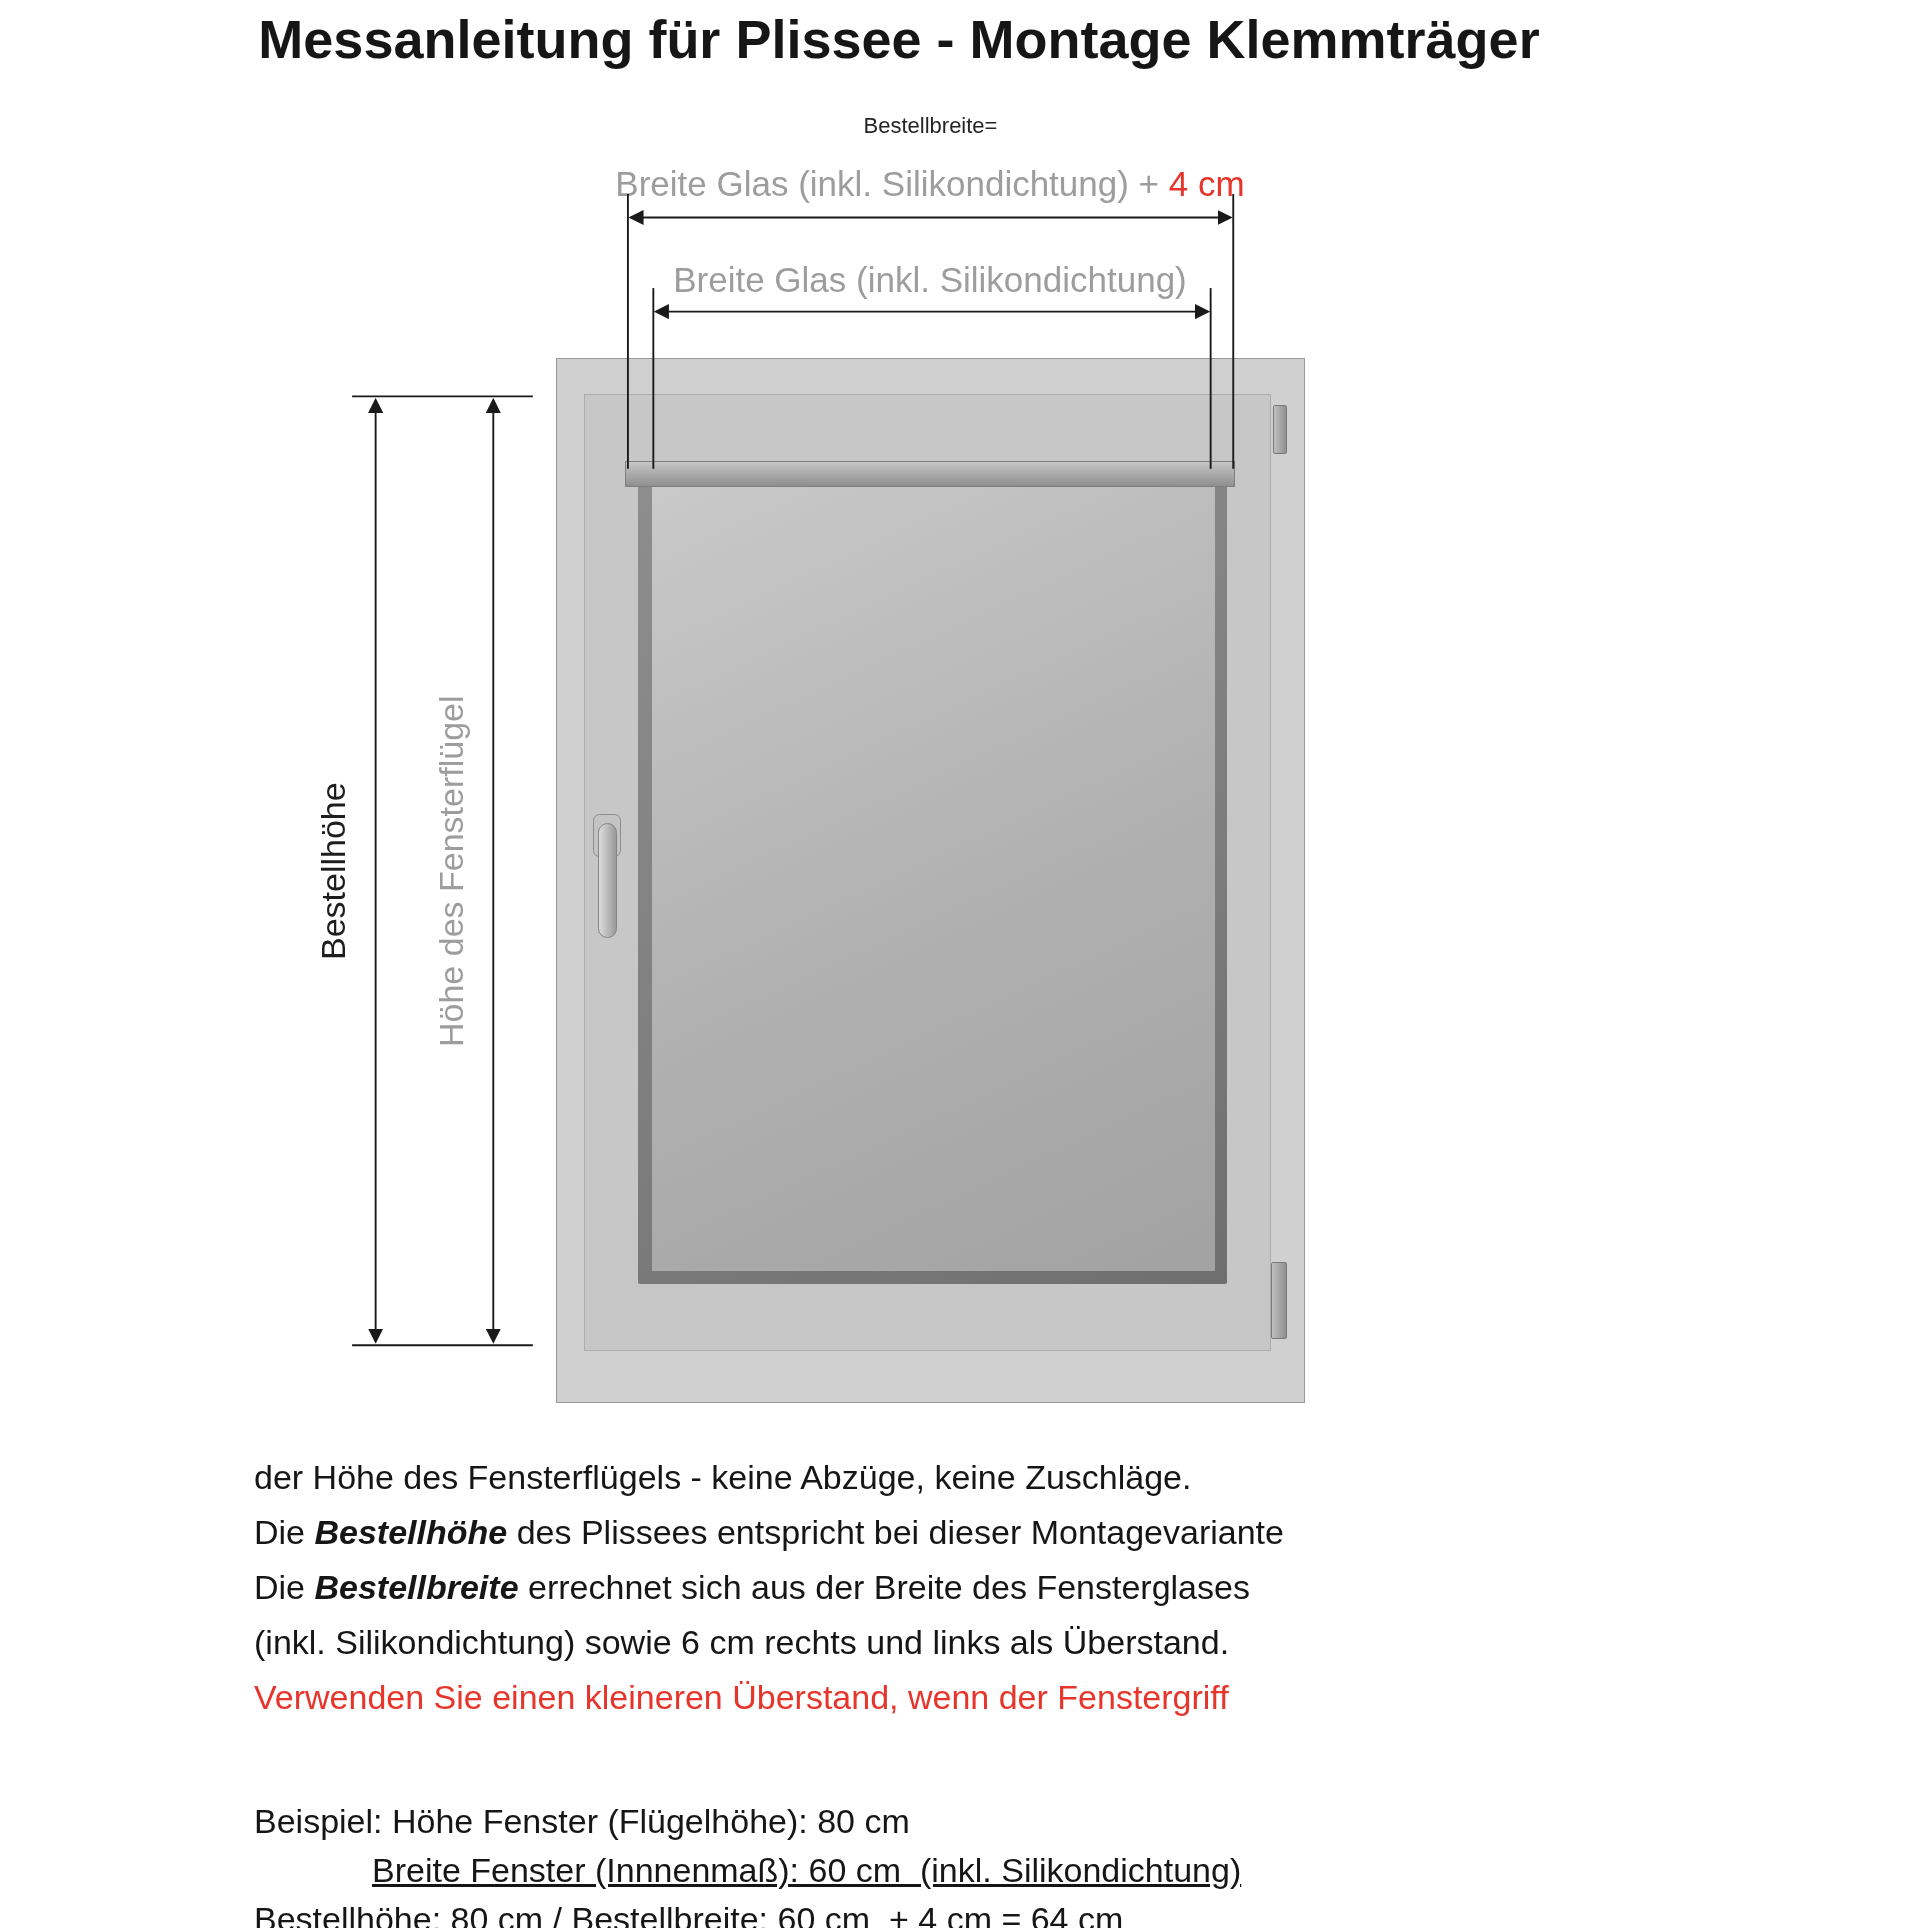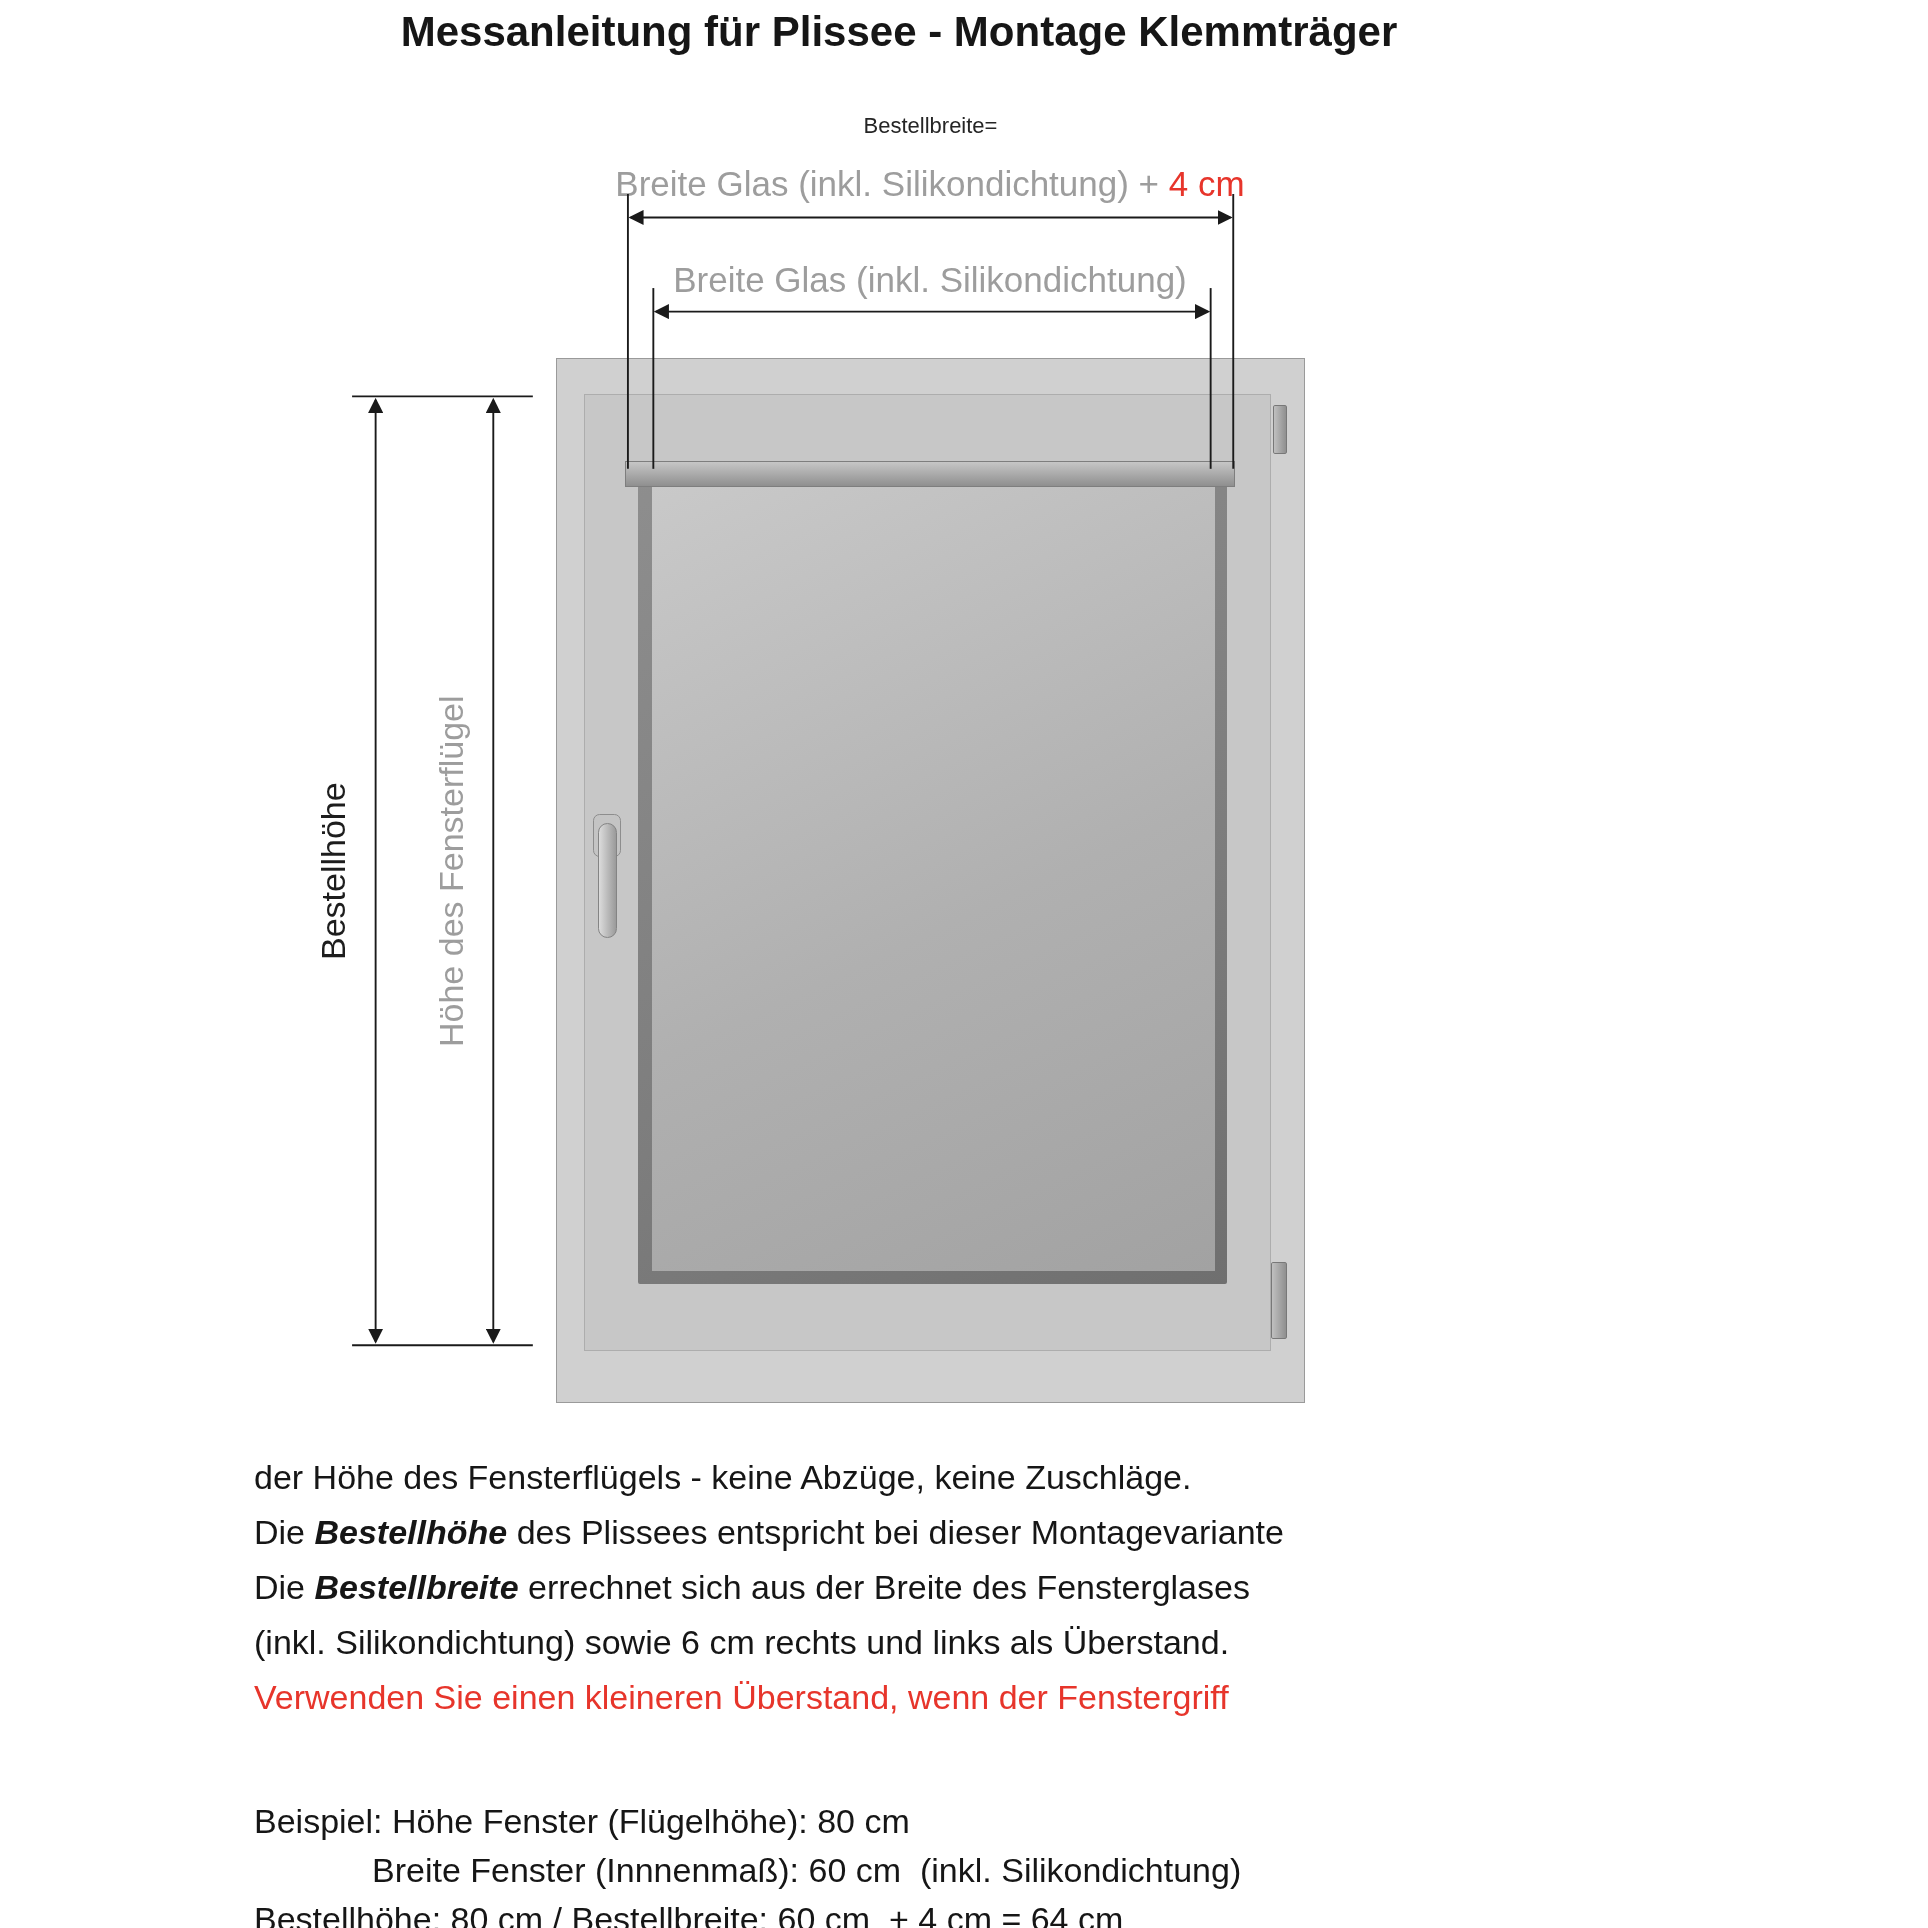--- a/index.html
+++ b/index.html
@@ -5,21 +5,21 @@
   html,body{margin:0;padding:0;background:#ffffff;}
   .page{
     position:relative;width:1928px;height:1928px;background:#ffffff;overflow:hidden;
     font-family:"Liberation Sans", sans-serif;color:var(--text,#1a1a1a);
   }
   .abs{position:absolute;}
   .center{text-align:center;}
   .pre{white-space:pre-wrap;}
 
   .title{
-    left:0;top:7.5px;width:1798px;font-size:42px;font-weight:600;color:#161616;text-align:center;
+    left:0;top:7.5px;width:1798px;font-size:54px;font-weight:600;color:#161616;text-align:center;
   }
   .order-width-label{
     left:554px;top:113px;width:753px;font-size:22px;color:#252525;
   }
   .glass-label{
     left:365px;top:164px;width:1130px;font-size:35px;color:var(--gray_label,#9d9d9d);text-align:center;
   }
   .glass-label-2{
     left:365px;top:260px;width:1130px;font-size:35px;color:var(--gray_label,#9d9d9d);
   }
@@ -79,21 +79,21 @@
   
   .body-text{
     left:254px;top:1450px;width:1450px;font-size:34px;line-height:55px;color:#161616;
   }
   .body-text .em{font-weight:700;font-style:italic;}
   .warn{color:var(--accent_red,#e7352b);}
 
   .example{
     left:254px;top:1797px;width:1507px;font-size:34px;line-height:49px;color:#161616;
   }
-  .example .indent{margin-left:118px;}
+  .example .indent{margin-left:118px;text-decoration:underline;}
 </style>
 </head>
 <body>
 
 <div class="page">
 
   <div class="abs title center">Messanleitung für Plissee - Montage Klemmträger</div>
 
   <div class="abs order-width-label center pre">Bestellbreite=</div>
 

